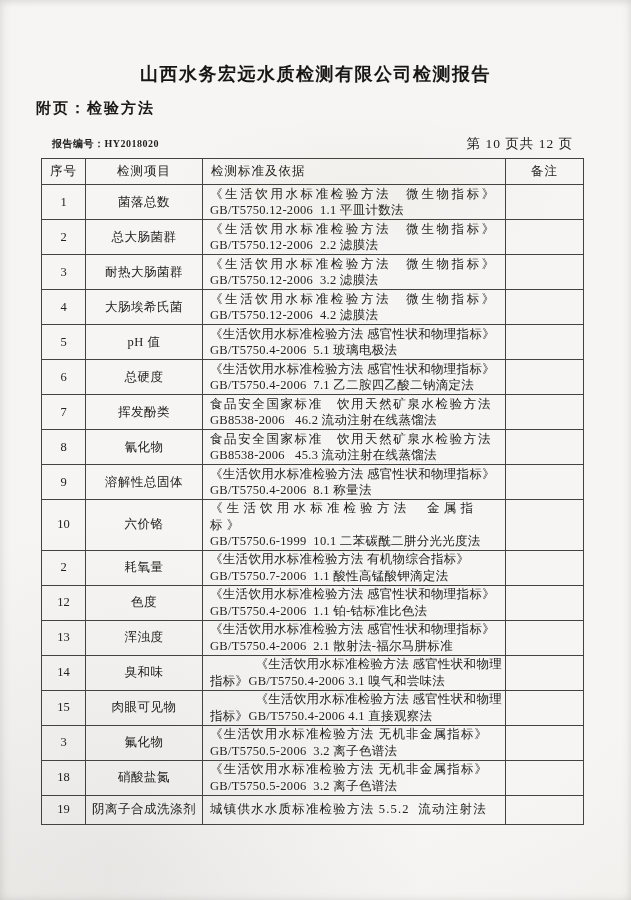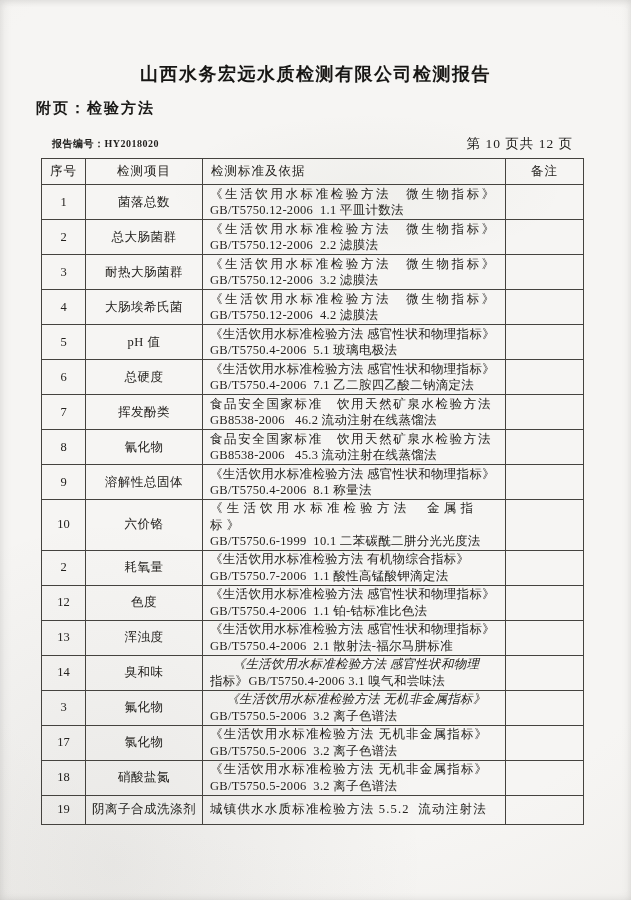--- a/index.html
+++ b/index.html
@@ -71,21 +71,21 @@
     white-space: pre-wrap;
     line-height: 16.5px;
     letter-spacing: 0.3px;
   }
   
   tbody tr:nth-child(-n+4) .l1 { letter-spacing: 2.6px; }
   tbody tr:nth-child(7) .l1,
   tbody tr:nth-child(8) .l1 { letter-spacing: 1.6px; }
   tbody tr:nth-child(10) .l1 { letter-spacing: 4.2px; }
   tbody tr:nth-child(14) .l1,
-  tbody tr:nth-child(15) .l1 { text-align: center; font-style: italic; }
+  tbody tr:nth-child(15) .l1 { text-align: right; }
   tbody tr:nth-child(16) .l1,
   tbody tr:nth-child(17) .l1,
   tbody tr:nth-child(18) .l1 { letter-spacing: 1.2px; }
   tbody tr:nth-child(19) .l1 { letter-spacing: 0.8px; }
 </style>
 </head>
 <body>
 
 <div class="paper">
 
@@ -233,47 +233,47 @@
         <tr>
           <td class="c-no">14</td>
           <td class="c-item">臭和味</td>
           <td class="c-std">
             <div class="l1">《生活饮用水标准检验方法 感官性状和物理</div>
             <div class="l2">指标》GB/T5750.4-2006 3.1 嗅气和尝味法</div>
           </td>
           <td class="c-remark"></td>
         </tr>
         <tr>
+          <td class="c-no">15</td>
+          <td class="c-item">肉眼可见物</td>
+          <td class="c-std">
+            <div class="l1">《生活饮用水标准检验方法 感官性状和物理</div>
+            <div class="l2">指标》GB/T5750.4-2006 4.1 直接观察法</div>
+          </td>
+          <td class="c-remark"></td>
+        </tr>
+        <tr>
           <td class="c-no">3</td>
           <td class="c-item">氟化物</td>
           <td class="c-std">
             <div class="l1">《生活饮用水标准检验方法 无机非金属指标》</div>
             <div class="l2">GB/T5750.5-2006  3.2 离子色谱法</div>
           </td>
           <td class="c-remark"></td>
         </tr>
         <tr>
-          <td class="c-no">17</td>
-          <td class="c-item">氯化物</td>
+          <td class="c-no">18</td>
+          <td class="c-item">硝酸盐氮</td>
           <td class="c-std">
             <div class="l1">《生活饮用水标准检验方法 无机非金属指标》</div>
             <div class="l2">GB/T5750.5-2006  3.2 离子色谱法</div>
           </td>
           <td class="c-remark"></td>
         </tr>
         <tr>
-          <td class="c-no">18</td>
-          <td class="c-item">硝酸盐氮</td>
-          <td class="c-std">
-            <div class="l1">《生活饮用水标准检验方法 无机非金属指标》</div>
-            <div class="l2">GB/T5750.5-2006  3.2 离子色谱法</div>
-          </td>
-          <td class="c-remark"></td>
-        </tr>
-        <tr>
           <td class="c-no">19</td>
           <td class="c-item">阴离子合成洗涤剂</td>
           <td class="c-std">
             <div class="l1">城镇供水水质标准检验方法 5.5.2  流动注射法</div>
           </td>
           <td class="c-remark"></td>
         </tr>
       </tbody>
   </table>
 

